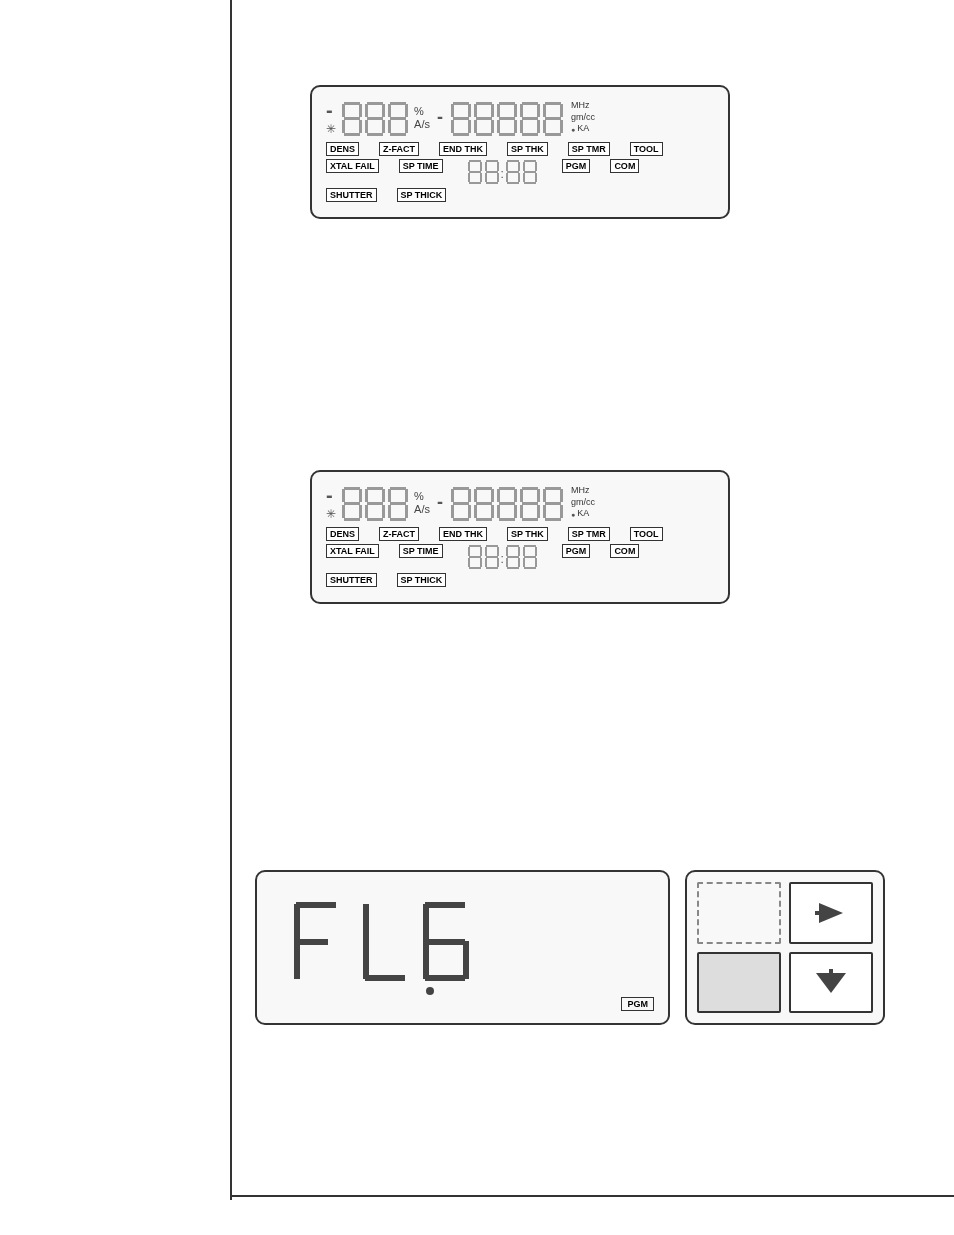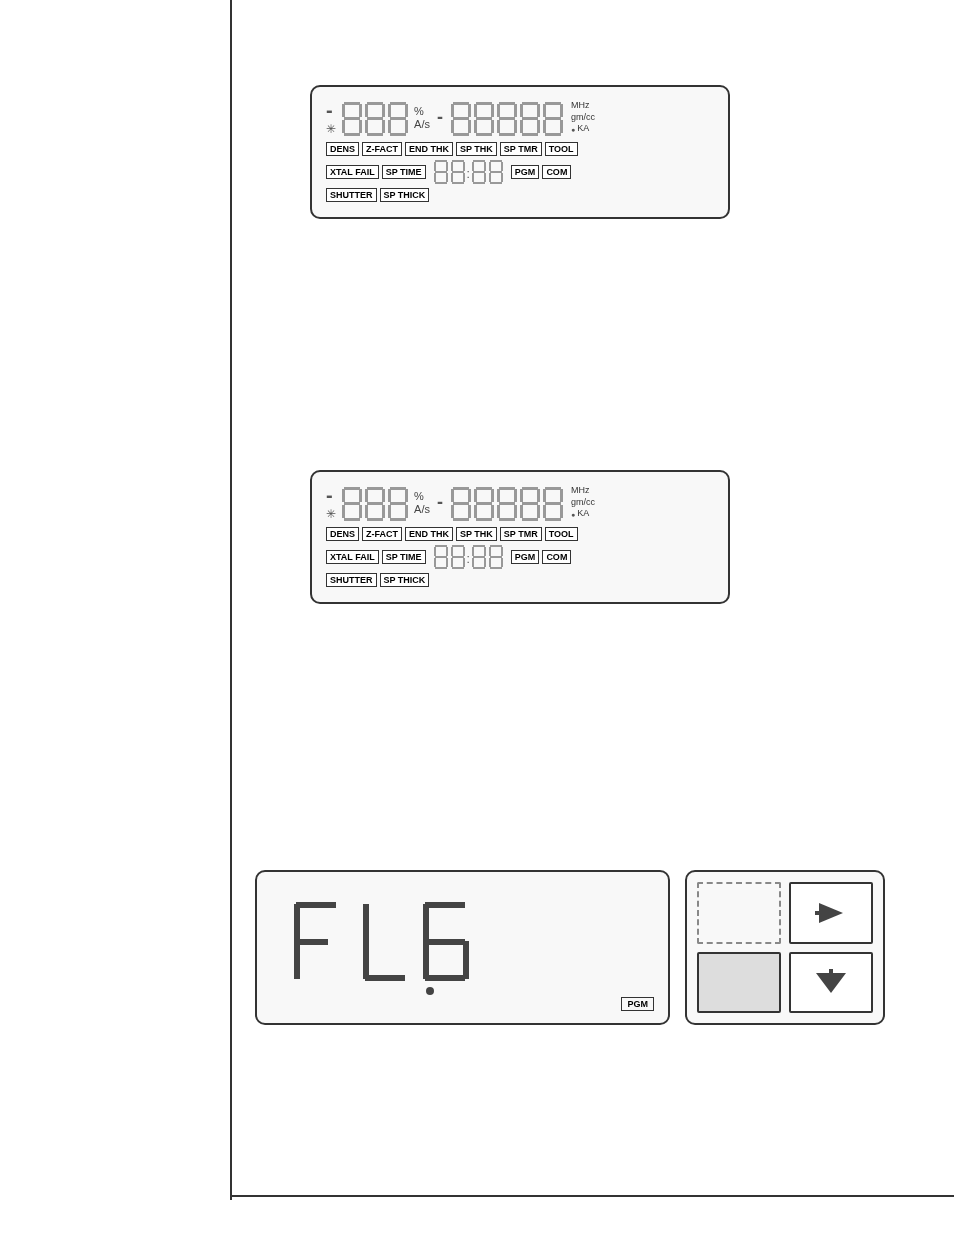--- a/index.html
+++ b/index.html
@@ -44,22 +44,22 @@
 
     .display-row {
       display: flex;
       align-items: center;
       gap: 4px;
       margin-bottom: 6px;
     }
 
     .label-row {
       display: flex;
-      align-items: center;
-      gap: 3px;
+      align-items: flex-start;
+      gap: 20px;
       margin-bottom: 3px;
     }
 
     .lbl-btn {
       font-family: Arial, sans-serif;
       font-size: 9px;
       font-weight: bold;
       border: 1.5px solid #333;
       padding: 1px 3px;
       background: #fff;

